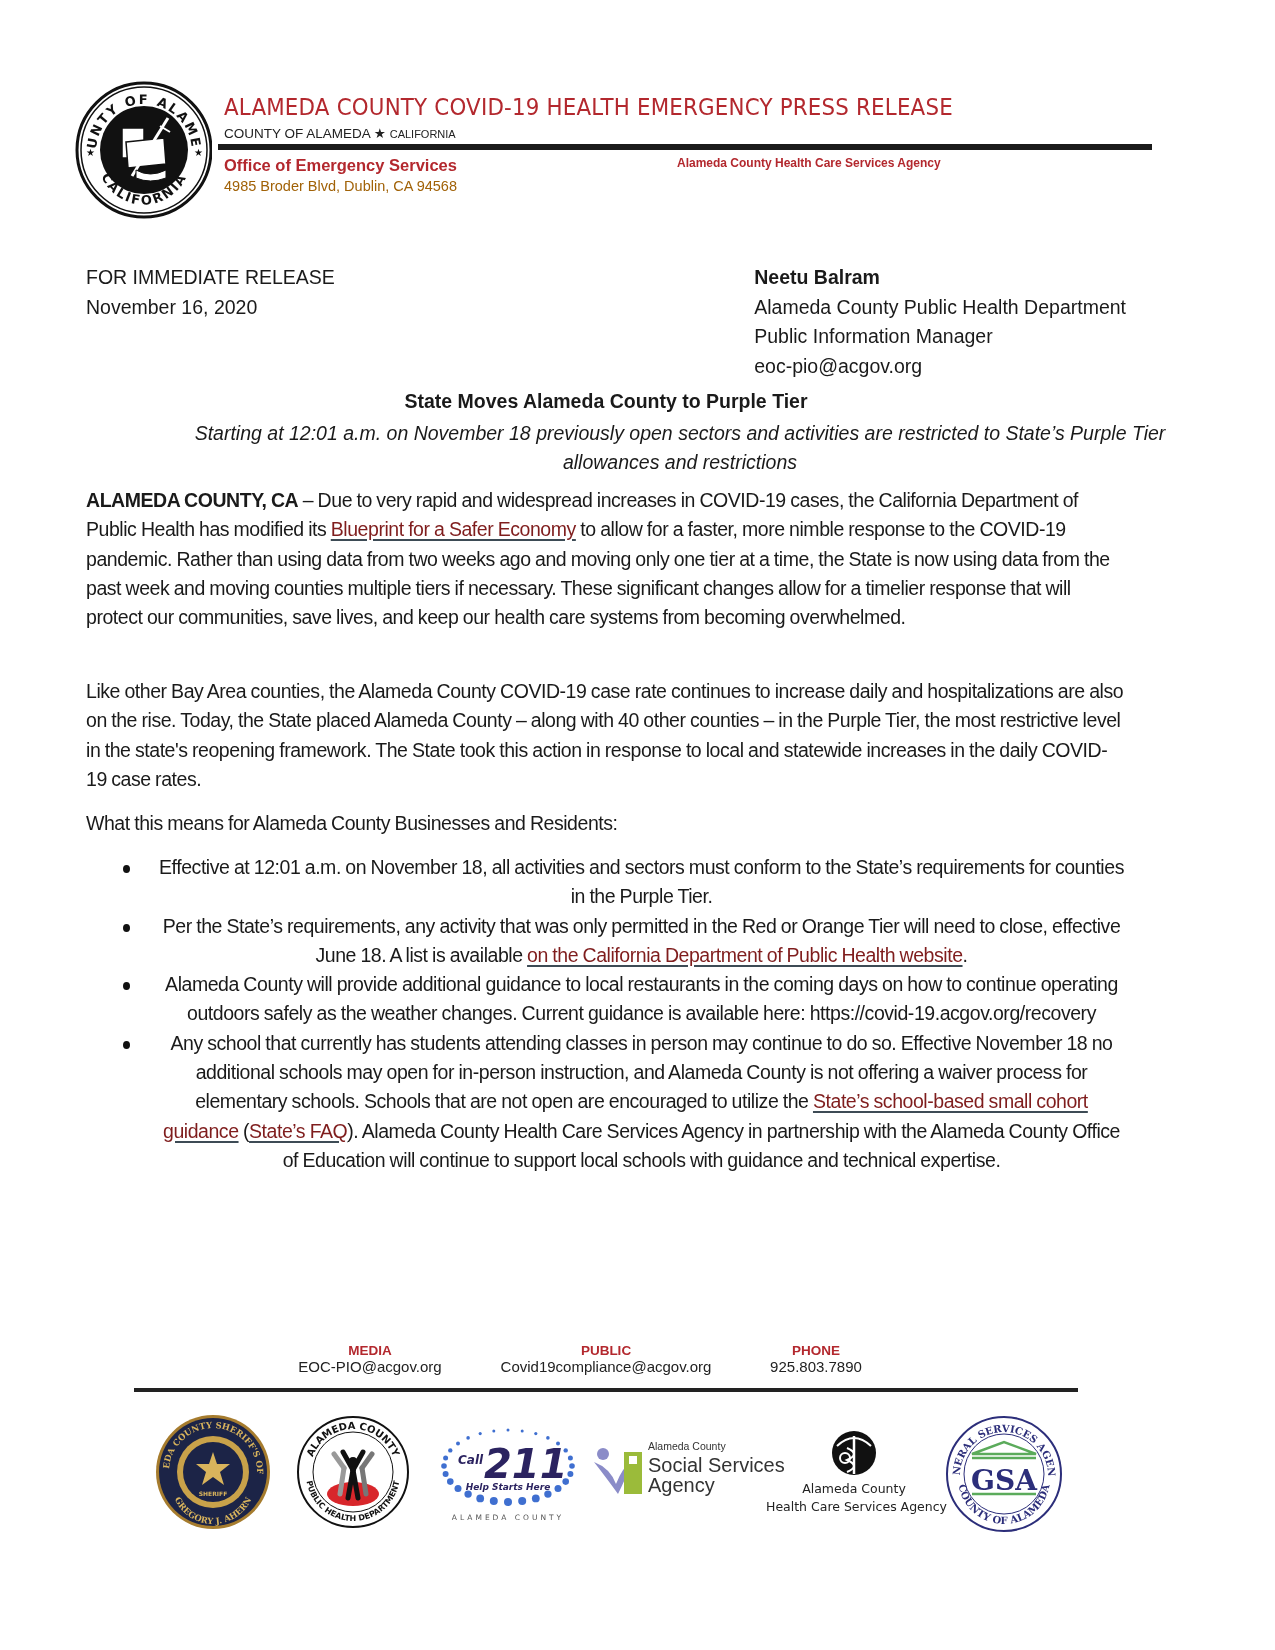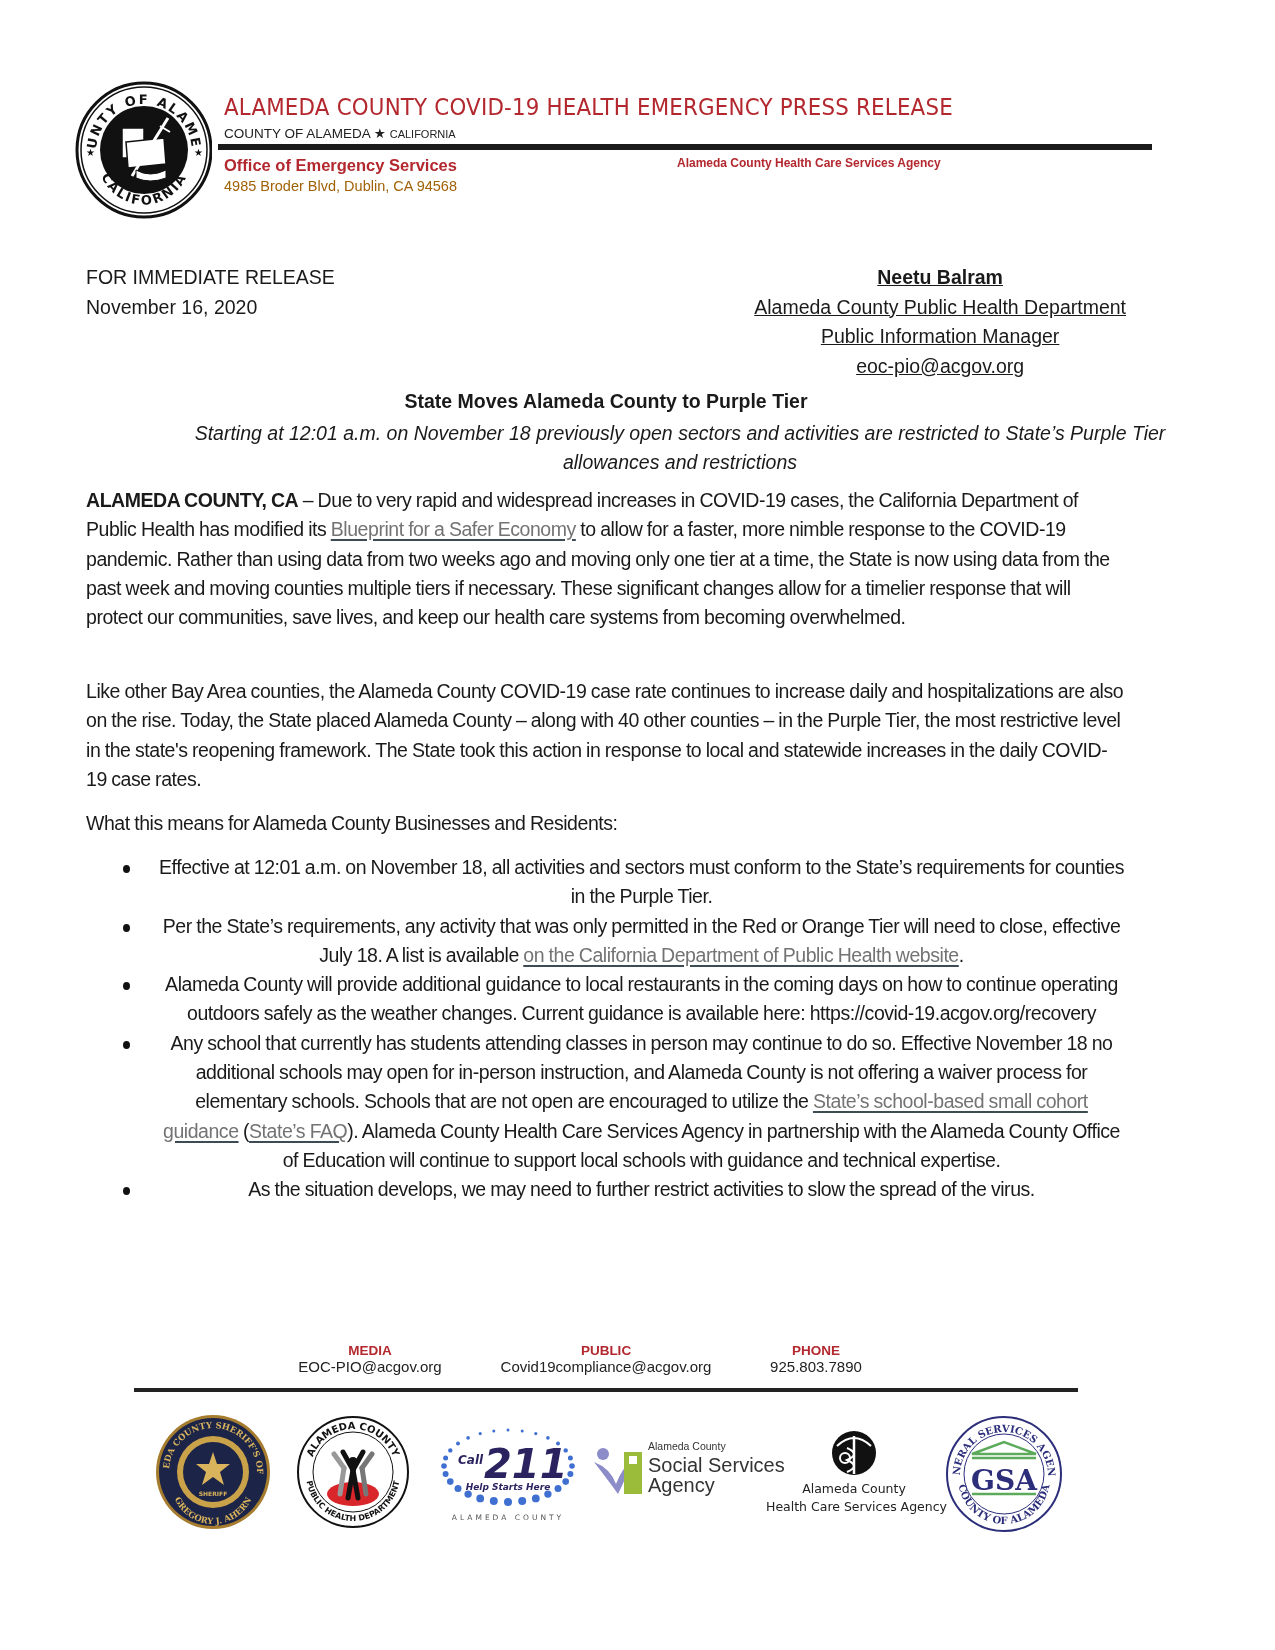--- a/index.html
+++ b/index.html
@@ -11,27 +11,27 @@
   .hdr-sub { left: 224px; top: 125px; font-size: 13.5px; color: #222; white-space: nowrap; }
   .hdr-sub .small { font-size: 11px; }
   .hdr-rule { left: 218px; top: 144px; width: 934px; height: 6px; background: #1b1b1b; }
   .hdr-office { left: 224px; top: 156px; font-size: 16.5px; font-weight: bold; color: #b3282e; white-space: nowrap; }
   .hdr-addr { left: 224px; top: 178px; font-size: 14.5px; color: #a16207; white-space: nowrap; }
   .hdr-agency { left: 677px; top: 156px; font-size: 12px; font-weight: bold; color: #b3282e; white-space: nowrap; }
 
   
   .doc { font-family: "Liberation Sans", sans-serif; font-size: 19.5px; color: #1a1a1a; }
   .left-block { left: 86px; top: 263px; line-height: 29.5px; }
-  .right-block { right: 149px; top: 263px; line-height: 29.5px; text-align: center; text-decoration: underline; }
+  .right-block { right: 149px; top: 263px; line-height: 29.5px; text-align: left; }
   .bold { font-weight: bold; }
   .center { text-align: center; }
   .headline { left: 86px; width: 1040px; top: 390px; font-weight: bold; }
   .subhead { left: 180px; width: 1000px; top: 419px; font-style: italic; line-height: 29px; }
   .para { left: 86px; width: 1040px; line-height: 29.3px; letter-spacing: -0.45px; word-spacing: -0.5px; }
-  a.lnk { color: #737373; text-decoration: underline; text-decoration-color: #3d4b55; text-decoration-thickness: 2px; text-underline-offset: 3px; margin-top: 6px; }
+  a.lnk { color: #7f1d1d; text-decoration: underline; text-decoration-color: #3d4b55; text-decoration-thickness: 2px; text-underline-offset: 3px; margin-top: 6px; }
   ul.bullets { margin: 0; padding: 0; list-style: none; text-align: center; }
   ul.bullets li { position: relative; padding-left: 71px; }
   ul.bullets li .dot { position: absolute; left: 37px; top: 12px; width: 7px; height: 8px; border-radius: 50%; background: #111; }
   .bullet-block { left: 86px; width: 1040px; top: 853px; line-height: 29.3px; letter-spacing: -0.45px; word-spacing: -0.5px; }
 
   
   .ft-label { font-size: 13.5px; font-weight: bold; color: #b3282e; text-align: center; }
   .ft-value { font-size: 15px; color: #222; text-align: center; white-space: nowrap; }
   .ft-rule { left: 134px; top: 1388px; width: 944px; height: 4px; background: #222; }
   .logo { position: absolute; }
@@ -99,33 +99,29 @@
 <div class="abs doc para" style="top:809px;">What this means for Alameda County Businesses and Residents:</div>
 
 <div class="abs doc bullet-block">
   <ul class="bullets">
     <li>
       <span class="dot"></span>
       <span>Effective at 12:01 a.m. on November 18, all activities and sectors must conform to the State’s requirements for counties in the Purple Tier.</span>
     </li>
     <li>
       <span class="dot"></span>
-      <span>Per the State’s requirements, any activity that was only permitted in the Red or Orange Tier will need to close, effective July 18. A list is available </span><a class="lnk">on the California Department of Public Health website</a><span>.</span>
+      <span>Per the State’s requirements, any activity that was only permitted in the Red or Orange Tier will need to close, effective June 18. A list is available </span><a class="lnk">on the California Department of Public Health website</a><span>.</span>
     </li>
     <li>
       <span class="dot"></span>
       <span>Alameda County will provide additional guidance to local restaurants in the coming days on how to continue operating outdoors safely as the weather changes. Current guidance is available here: https://covid-19.acgov.org/recovery</span>
     </li>
     <li>
       <span class="dot"></span>
       <span>Any school that currently has students attending classes in person may continue to do so. Effective November 18 no additional schools may open for in-person instruction, and Alameda County is not offering a waiver process for elementary schools. Schools that are not open are encouraged to utilize the </span><a class="lnk">State’s school-based small cohort guidance</a><span> (</span><a class="lnk">State’s FAQ</a><span>). Alameda County Health Care Services Agency in partnership with the Alameda County Office of Education will continue to support local schools with guidance and technical expertise.</span>
-    </li>
-    <li>
-      <span class="dot"></span>
-      <span>As the situation develops, we may need to further restrict activities to slow the spread of the virus.</span>
     </li>
   </ul>
 </div>
 
 <div class="abs" style="left:290px; top:1343px; width:160px;">
   <div class="ft-label">MEDIA</div>
   <div class="ft-value">EOC-PIO@acgov.org</div>
 </div>
 <div class="abs" style="left:486px; top:1343px; width:240px;">
   <div class="ft-label">PUBLIC</div>

